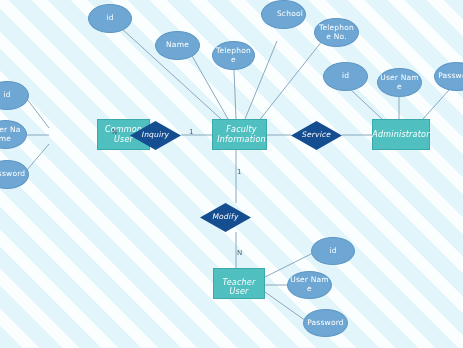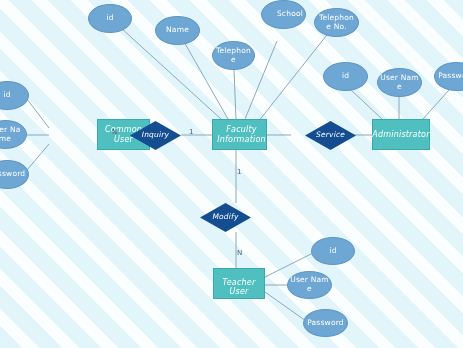--- a/index.html
+++ b/index.html
@@ -118,30 +118,30 @@
       </div>
       <div class="node attr" style="left: -17px; top: 120px; width: 44px; height: 29px; background: rgb(110, 167, 212); border-color: rgb(94, 150, 196);">
         <span>User Name</span>
       </div>
       <div class="node attr" style="left: -15px; top: 160px; width: 44px; height: 29px; background: rgb(110, 167, 212); border-color: rgb(94, 150, 196);">
         <span>Password</span>
       </div>
       <div class="node attr" style="left: 88px; top: 4px; width: 44px; height: 29px; background: rgb(110, 167, 212); border-color: rgb(94, 150, 196);">
         <span>id</span>
       </div>
-      <div class="node attr" style="left: 155px; top: 16px; width: 45px; height: 29px; background: rgb(110, 167, 212); border-color: rgb(94, 150, 196);">
+      <div class="node attr" style="left: 155px; top: 31px; width: 45px; height: 29px; background: rgb(110, 167, 212); border-color: rgb(94, 150, 196);">
         <span>Name</span>
       </div>
       <div class="node attr" style="left: 212px; top: 41px; width: 43px; height: 29px; background: rgb(110, 167, 212); border-color: rgb(94, 150, 196);">
         <span>Telephone</span>
       </div>
       <div class="node attr" style="left: 261px; top: 0; width: 45px; height: 29px; background: rgb(110, 167, 212); border-color: rgb(94, 150, 196); justify-content: flex-end;">
         <span>School</span>
       </div>
-      <div class="node attr" style="left: 314px; top: 8px; width: 45px; height: 29px; background: rgb(110, 167, 212); border-color: rgb(94, 150, 196);">
+      <div class="node attr" style="left: 314px; top: 18px; width: 45px; height: 29px; background: rgb(110, 167, 212); border-color: rgb(94, 150, 196);">
         <span>Telephone No.</span>
       </div>
       <div class="node attr" style="left: 323px; top: 62px; width: 45px; height: 29px; background: rgb(110, 167, 212); border-color: rgb(94, 150, 196);">
         <span>id</span>
       </div>
       <div class="node attr" style="left: 377px; top: 68px; width: 45px; height: 29px; background: rgb(110, 167, 212); border-color: rgb(94, 150, 196);">
         <span>User Name</span>
       </div>
       <div class="node attr" style="left: 434px; top: 62px; width: 45px; height: 29px; background: rgb(110, 167, 212); border-color: rgb(94, 150, 196);">
         <span>Password</span>
@@ -164,21 +164,21 @@
       <div class="node entity" style="left: 372px; top: 119px; width: 58px; height: 31px; background: rgb(79, 191, 192); border-color: rgb(58, 169, 171); text-align: center;">
         <span>Administrator</span>
       </div>
       <div class="node entity" style="left: 213px; top: 268px; width: 52px; height: 31px; background: rgb(79, 191, 192); border-color: rgb(58, 169, 171); align-items: flex-end;">
         <span>Teacher User</span>
       </div>
       <div class="node rel" style="left: 130px; top: 121px; width: 51px; height: 29px;">
         <div class="diamond-shape" style="background: rgb(21, 77, 145);"></div>
         <span class="rel-label">Inquiry</span>
       </div>
-      <div class="node rel" style="left: 305px; top: 121px; width: 51px; height: 29px;">
+      <div class="node rel" style="left: 291px; top: 121px; width: 51px; height: 29px;">
         <div class="diamond-shape" style="background: rgb(21, 77, 145);"></div>
         <span class="rel-label">Service</span>
       </div>
       <div class="node rel" style="left: 200px; top: 203px; width: 51px; height: 29px;">
         <div class="diamond-shape" style="background: rgb(21, 77, 145);"></div>
         <span class="rel-label">Modify</span>
       </div>
       <div class="card" style="left: 112px; top: 128px; color: rgb(74, 91, 107);">N</div>
       <div class="card" style="left: 189px; top: 128px; color: rgb(74, 91, 107);">1</div>
       <div class="card" style="left: 237px; top: 168px; color: rgb(74, 91, 107);">1</div>

